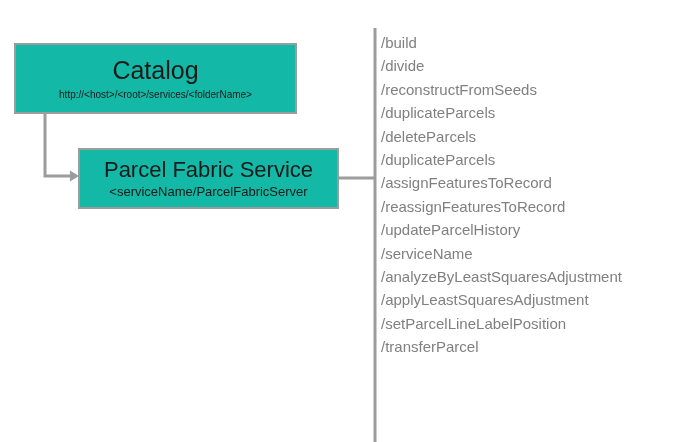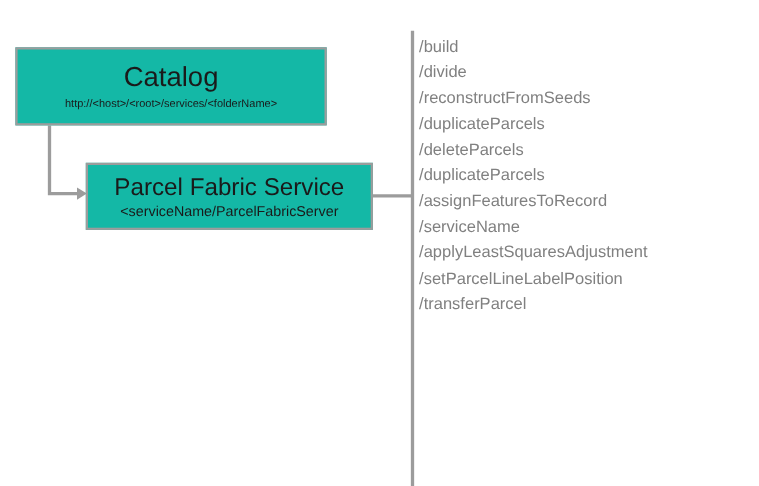--- a/index.html
+++ b/index.html
@@ -130,19 +130,22 @@
   </div>
 
   <ul id="operations-list">
       <li>/build</li>
       <li>/divide</li>
       <li>/reconstructFromSeeds</li>
       <li>/duplicateParcels</li>
       <li>/deleteParcels</li>
       <li>/duplicateParcels</li>
       <li>/assignFeaturesToRecord</li>
+      <li>/reassignFeaturesToRecord</li>
+      <li>/updateParcelHistory</li>
       <li>/serviceName</li>
+      <li>/analyzeByLeastSquaresAdjustment</li>
       <li>/applyLeastSquaresAdjustment</li>
       <li>/setParcelLineLabelPosition</li>
       <li>/transferParcel</li>
     </ul>
 
 </div>
 
 </body></html>

